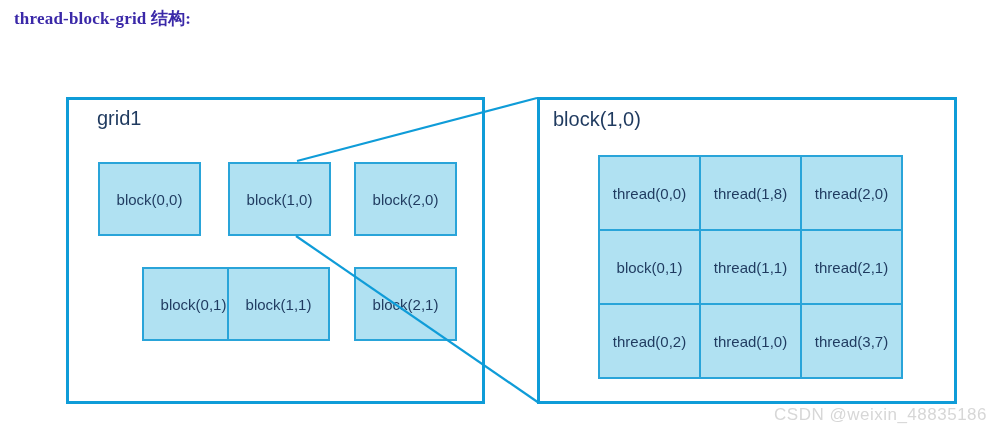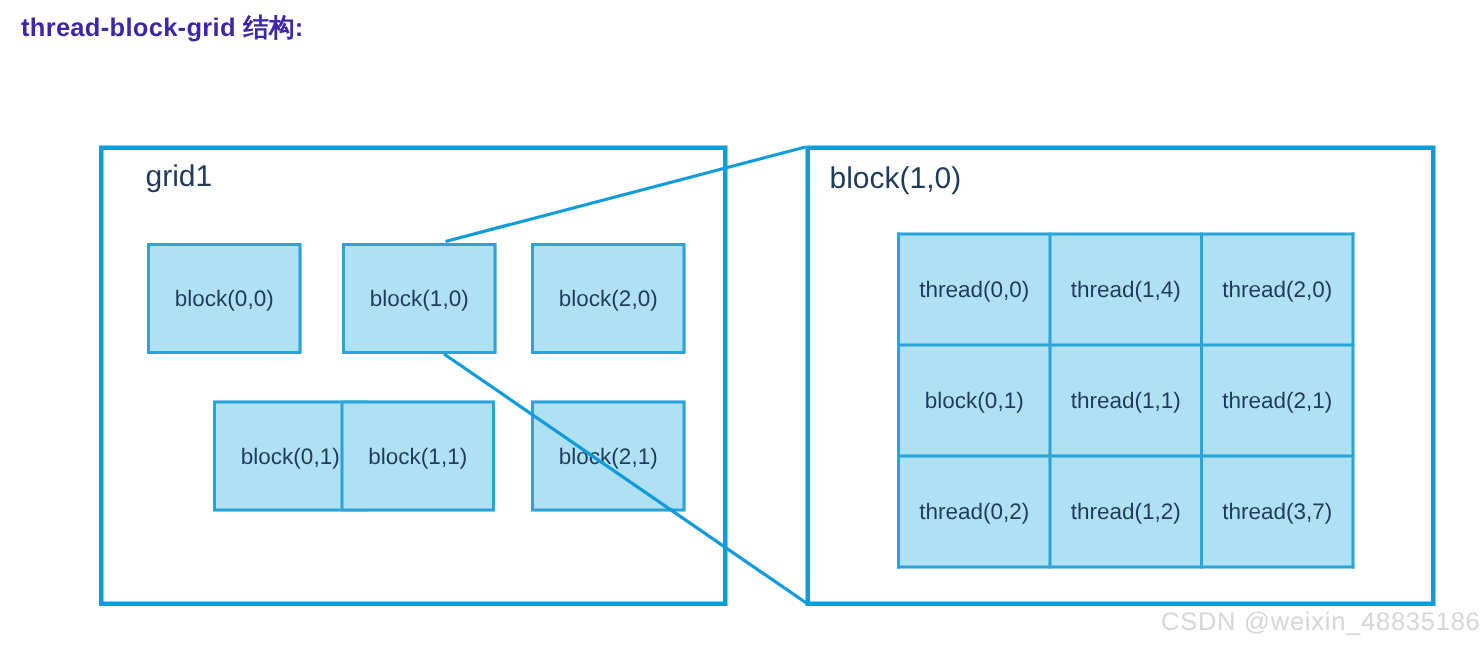--- a/index.html
+++ b/index.html
@@ -11,20 +11,21 @@
     --watermark-color:#d7d7d7;
   }
   html,body{margin:0;padding:0;background:#ffffff;}
   body{font-family:"Liberation Sans", sans-serif;}
   #canvas{position:relative;width:988px;height:432px;background:#ffffff;overflow:hidden;}
 
   .page-title{
     position:absolute;left:14px;top:7px;
     font-size:17px;font-weight:bold;color:var(--title-color);
     letter-spacing:0.2px;
+    font-family:Liberation Serif, serif;
   }
 
   .panel{
     position:absolute;box-sizing:border-box;
     border:3px solid var(--panel-border);
     background:#ffffff;
   }
   #grid-panel{left:66px;top:97px;width:419px;height:307px;padding-left:36px;}
   #block-panel{left:537px;top:97px;width:420px;height:307px;}
 
@@ -96,31 +97,31 @@
     <div class="block-cell b11">block(1,1)</div>
     <div class="block-cell b21">block(2,1)</div>
   </div>
 
   <div class="panel" id="block-panel">
     <div class="panel-label">block(1,0)</div>
     <table id="thread-table">
       <tbody>
         <tr>
           <td>thread(0,0)</td>
-          <td>thread(1,4)</td>
+          <td>thread(1,8)</td>
           <td>thread(2,0)</td>
         </tr>
         <tr>
           <td>block(0,1)</td>
           <td>thread(1,1)</td>
           <td>thread(2,1)</td>
         </tr>
         <tr>
           <td>thread(0,2)</td>
-          <td>thread(1,2)</td>
+          <td>thread(1,0)</td>
           <td>thread(3,7)</td>
         </tr>
       </tbody>
     </table>
   </div>
 
   <svg id="connector-svg" viewBox="0 0 988 432" xmlns="http://www.w3.org/2000/svg">
     <line x1="297" y1="161" x2="537" y2="98"></line>
     <line x1="296" y1="236" x2="539" y2="403"></line>
   </svg>

